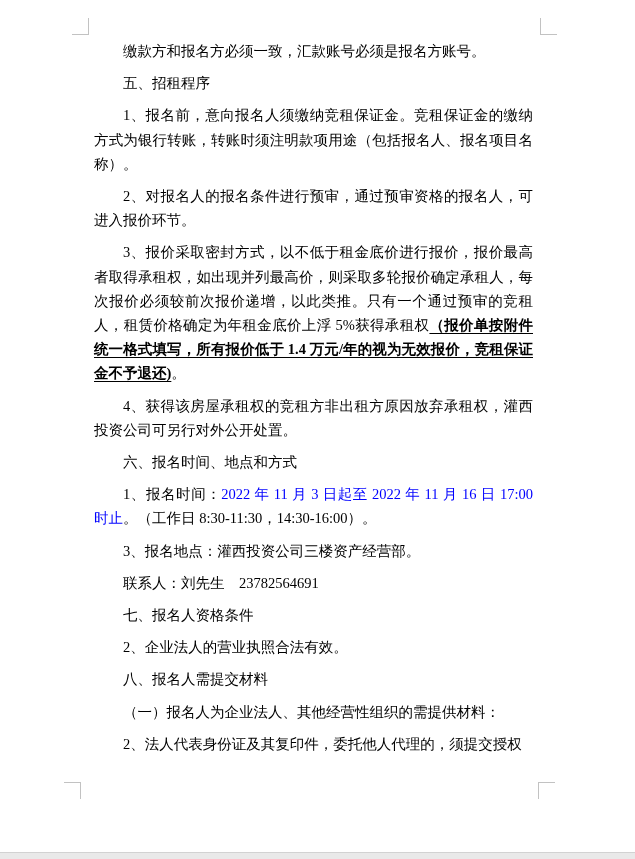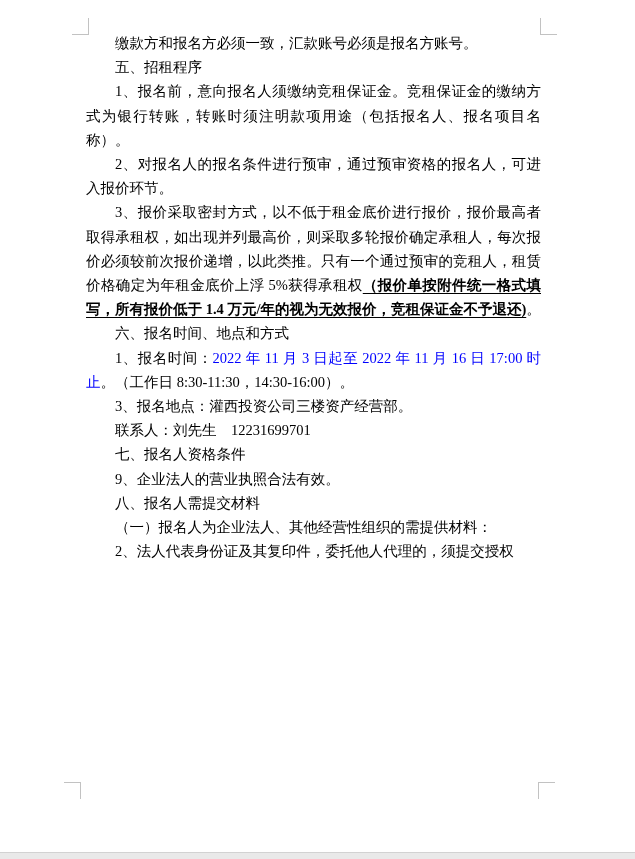--- a/index.html
+++ b/index.html
@@ -32,21 +32,21 @@
     left: 86px;
     top: 31px;
     width: 455px;
     color: #000000;
     font-size: 14.5px;
     line-height: 24.2px;
     text-align: justify;
     text-justify: inter-character;
   }
   .text-area p {
-    margin: 0;
+    margin: 8px;
     padding: 0;
     text-indent: 2em;
   }
   .heading {
     font-weight: normal;
   }
   .run-bold-underline {
     font-weight: bold;
     text-decoration: underline;
     text-underline-offset: 3px;
@@ -79,34 +79,35 @@
     <p><span>缴款方和报名方必须一致，汇款账号必须是报名方账号。</span></p>
 
     <p class="heading"><span>五、招租程序</span></p>
 
     <p><span>1、报名前，意向报名人须缴纳竞租保证金。竞租保证金的缴纳方式为银行转账，转账时须注明款项用途（包括报名人、报名项目名称）。</span></p>
 
     <p><span>2、对报名人的报名条件进行预审，通过预审资格的报名人，可进入报价环节。</span></p>
 
     <p><span>3、报价采取密封方式，以不低于租金底价进行报价，报价最高者取得承租权，如出现并列最高价，则采取多轮报价确定承租人，每次报价必须较前次报价递增，以此类推。只有一个通过预审的竞租人，租赁价格确定为年租金底价上浮 5%获得承租权</span><span class="run-bold-underline">（报价单按附件统一格式填写，所有报价低于 1.4 万元/年的视为无效报价，竞租保证金不予退还)</span><span>。</span></p>
 
+    <p><span>4、获得该房屋承租权的竞租方非出租方原因放弃承租权，灌西投资公司可另行对外公开处置。</span></p>
 
     <p class="heading"><span>六、报名时间、地点和方式</span></p>
 
     <p><span>1、报名时间：</span><span class="run-blue">2022 年 11 月 3 日起至 2022 年 11 月 16 日 17:00 时止</span><span>。（工作日 8:30-11:30，14:30-16:00）。</span></p>
 
     <p><span>3、报名地点：灌西投资公司三楼资产经营部。</span></p>
 
 
-    <p><span>联系人：刘先生　12231699701</span></p>
+    <p><span>联系人：刘先生　23782564691</span></p>
 
     <p class="heading"><span>七、报名人资格条件</span></p>
 
 
-    <p><span>9、企业法人的营业执照合法有效。</span></p>
+    <p><span>2、企业法人的营业执照合法有效。</span></p>
 
 
     <p class="heading"><span>八、报名人需提交材料</span></p>
 
     <p><span>（一）报名人为企业法人、其他经营性组织的需提供材料：</span></p>
 
 
     <p><span>2、法人代表身份证及其复印件，委托他人代理的，须提交授权</span></p>
 
   </div>

